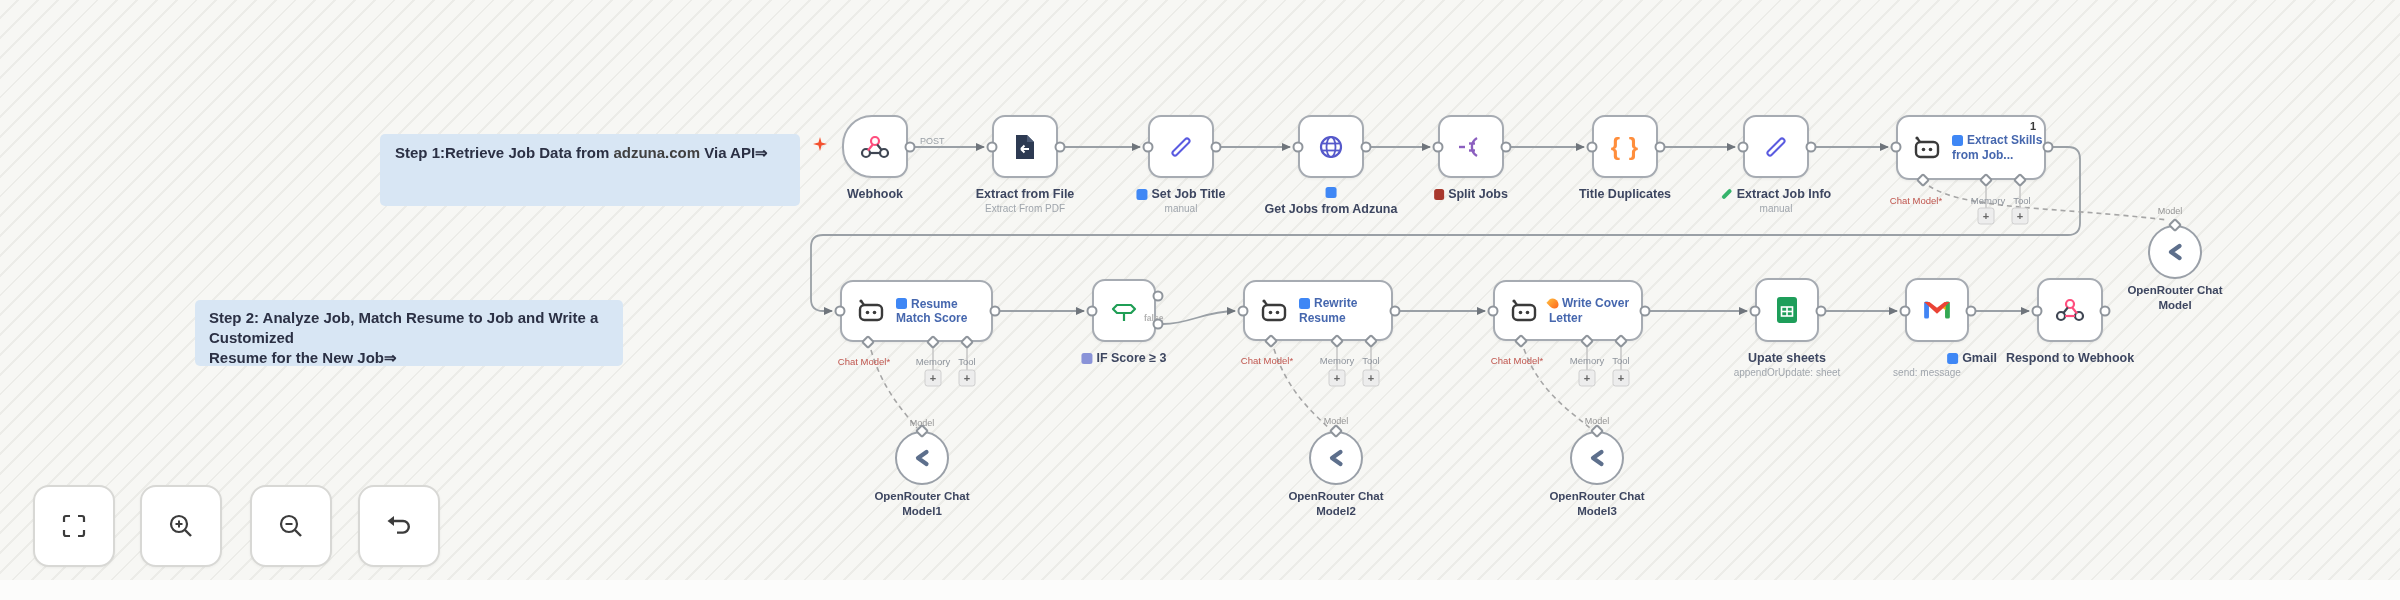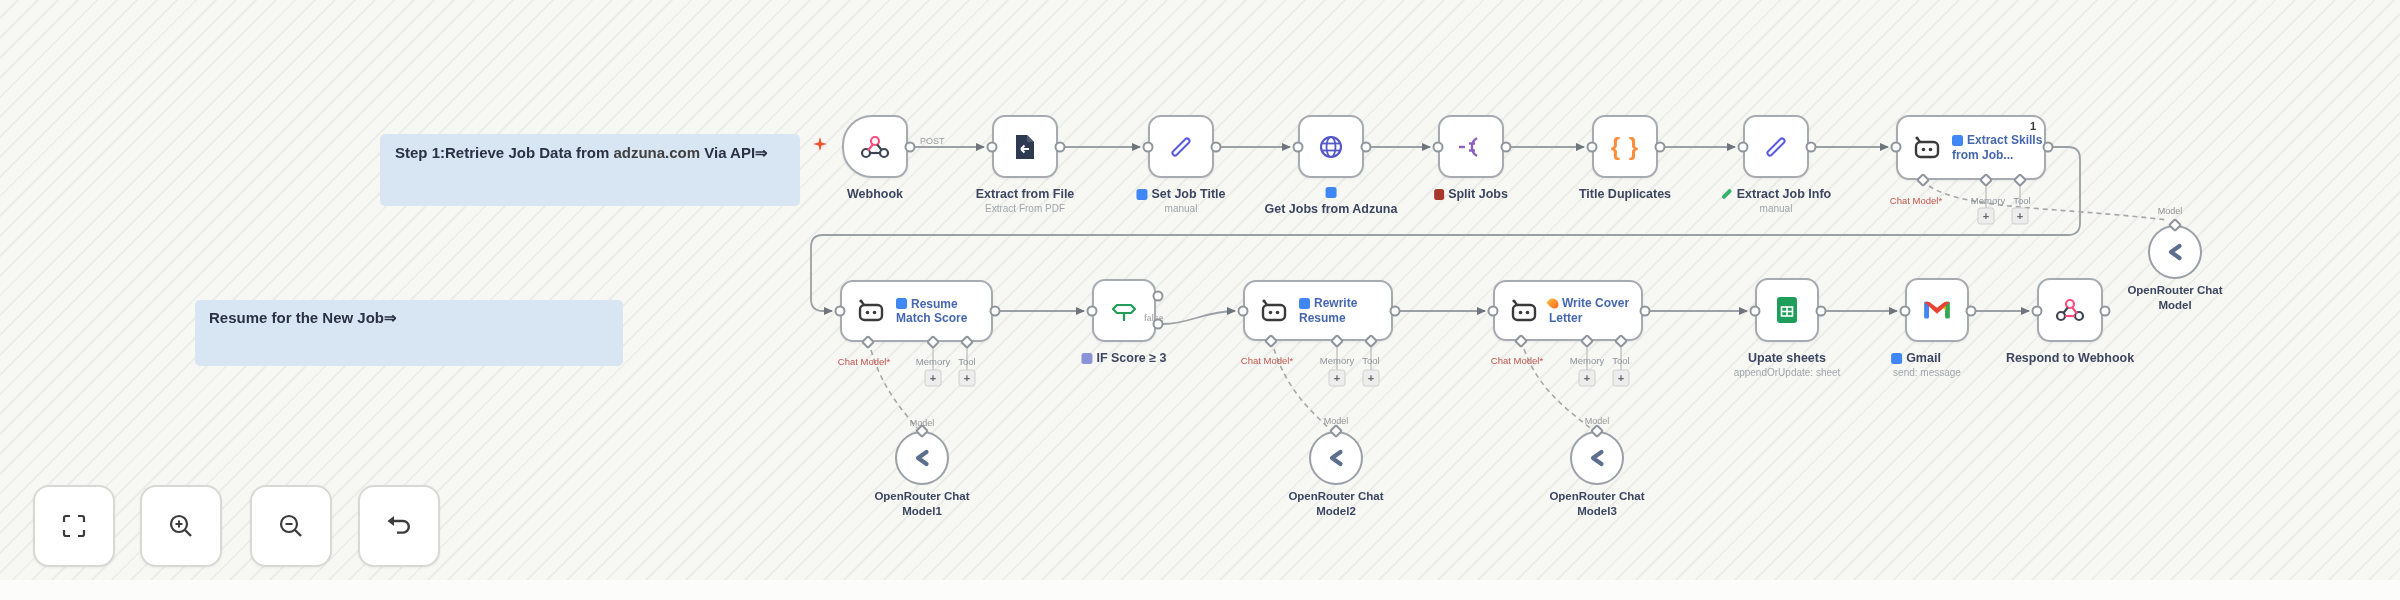--- a/index.html
+++ b/index.html
@@ -49,20 +49,21 @@
 </style>
 </head>
 <body>
 
 <div id="canvas">
 
   <div class="sticky" style="left:380px;top:134px;width:420px;height:72px;">
     <span>Step 1:Retrieve Job Data from </span><span class="hl">adzuna.com</span><span> Via API⇒</span>
   </div>
   <div class="sticky" style="left:195px;top:300px;width:428px;height:66px;padding:8px 14px;">
+    <div>Step 2: Analyze Job, Match Resume to Job and Write a Customized</div>
     <div>Resume for the New Job⇒</div>
   </div>
 
   <svg class="overlay" width="2400" height="600">
     <g stroke="#9aa0a6" stroke-width="1.8" fill="none">
       <line x1="915" y1="147" x2="984" y2="147"></line>
       <line x1="1065" y1="147" x2="1140" y2="147"></line>
       <line x1="1221" y1="147" x2="1290" y2="147"></line>
       <line x1="1371" y1="147" x2="1430" y2="147"></line>
       <line x1="1511" y1="147" x2="1584" y2="147"></line>
@@ -326,21 +327,21 @@
     </div>
   <div class="nsub" style="left:1776px;top:203px;">manual</div>
   <div class="nlabel" style="left:1124px;top:351px;">
       <span class="badge indigo"></span>
       <span>IF Score ≥ 3</span>
     </div>
   <div class="nlabel" style="left:1787px;top:351px;">
       <span>Upate sheets</span>
     </div>
   <div class="nsub" style="left:1787px;top:367px;">appendOrUpdate: sheet</div>
-  <div class="nlabel" style="left:1916px;top:351px;">
+  <div class="nlabel" style="left:1972px;top:351px;">
       <span class="badge blue"></span>
       <span>Gmail</span>
     </div>
   <div class="nsub" style="left:1927px;top:367px;text-align:right;">send: message</div>
   <div class="nlabel" style="left:2070px;top:351px;">
       <span>Respond to Webhook</span>
     </div>
 
   <div class="nlabel two" style="left:2175px;top:283px;">
     <div>OpenRouter Chat</div>

